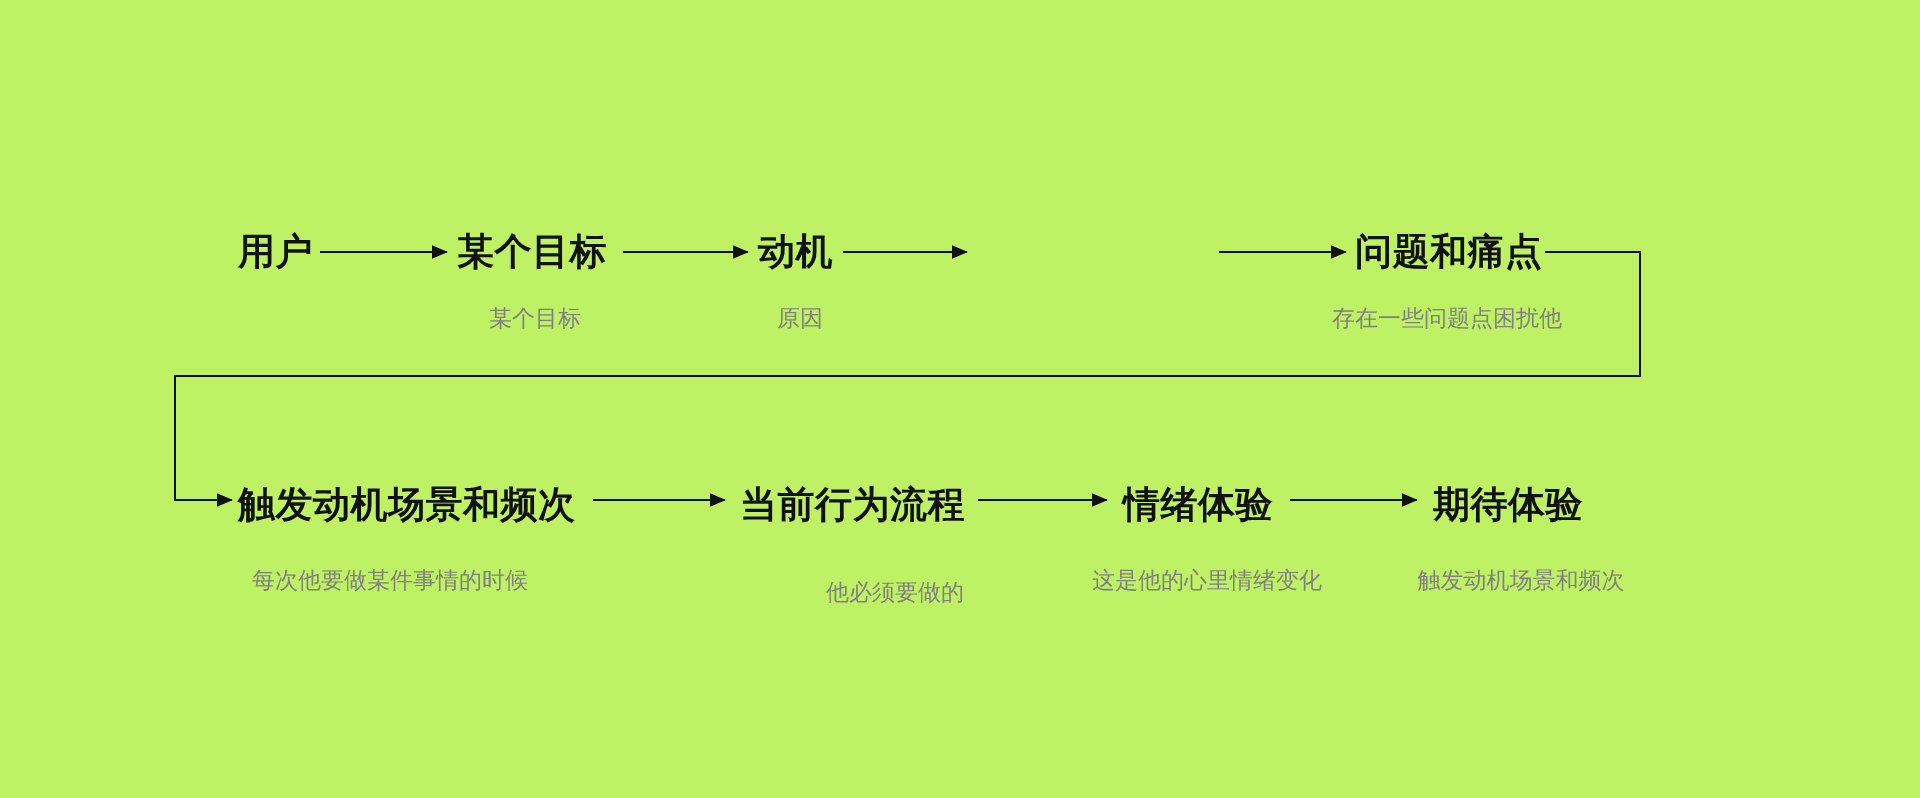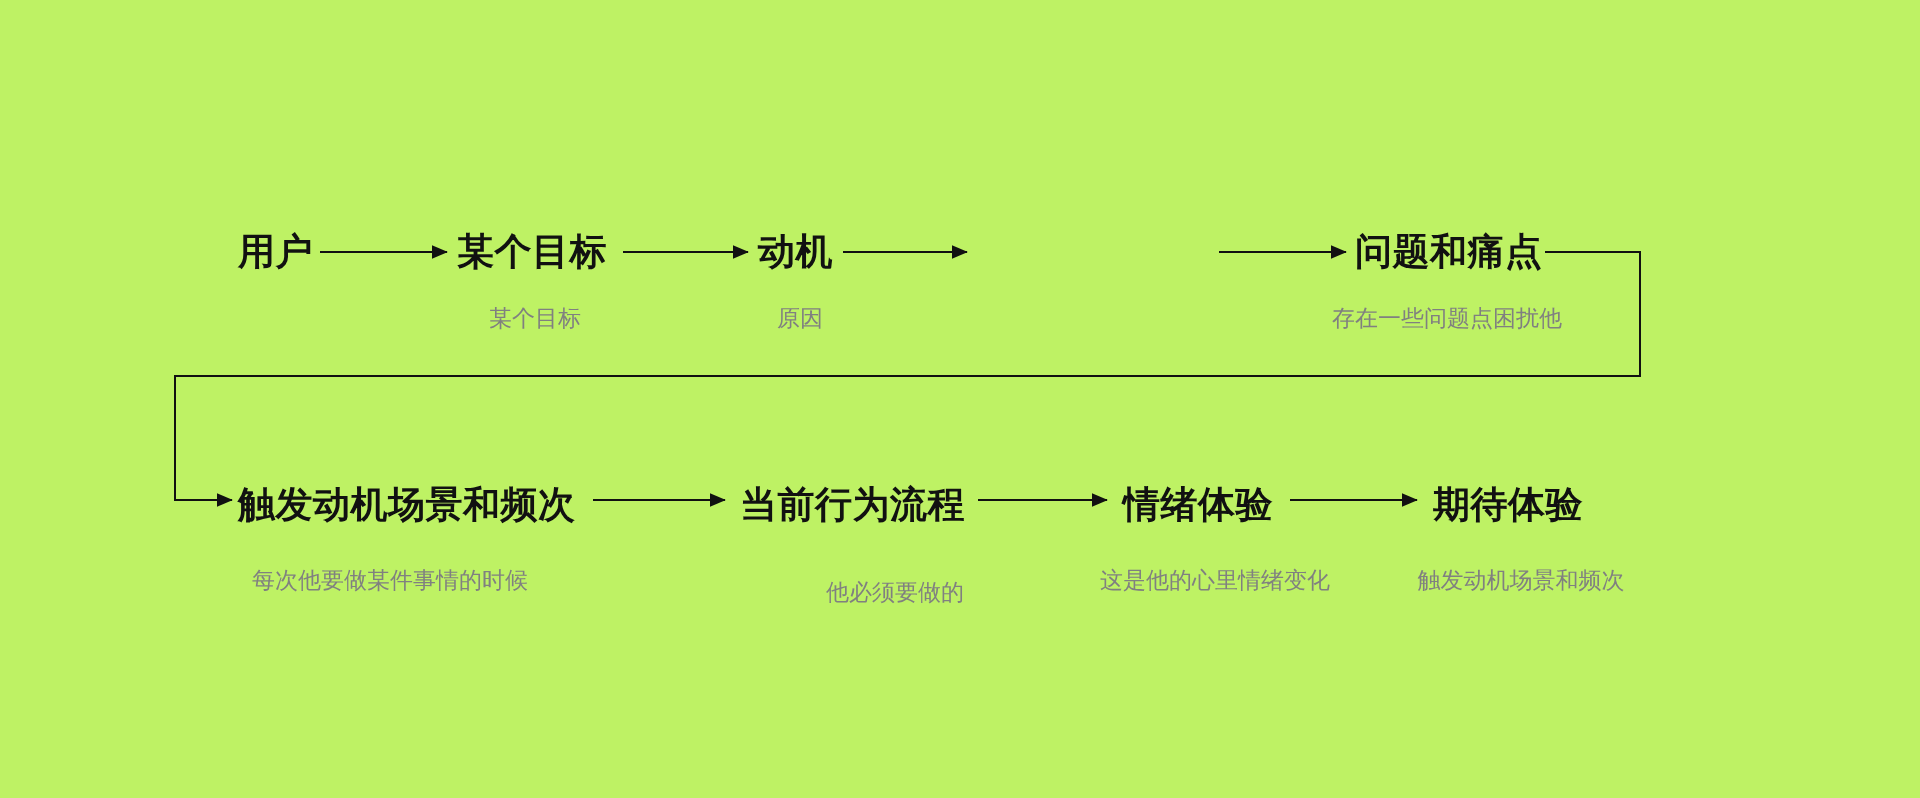--- a/index.html
+++ b/index.html
@@ -50,21 +50,21 @@
   .s-solution        { left: 1094px; top: 307px; }
   .s-painpoints      { left: 1447px; top: 307px; }
   
   .n-trigger         { left: 238px;  top: 486px; }
   .n-behavior        { left: 740px;  top: 486px; }
   .n-emotion         { left: 1123px; top: 486px; }
   .n-expectation     { left: 1433px; top: 486px; }
   
   .s-trigger         { left: 390px;  top: 569px; }
   .s-behavior        { left: 851px;  top: 581px; margin-left: 44px; }
-  .s-emotion         { left: 1207px; top: 569px; margin-left: 8px; }
+  .s-emotion         { left: 1207px; top: 569px; }
   .s-expectation     { left: 1521px; top: 569px; }
 
   .flow-line {
     stroke: #111111;
     stroke-width: 2;
     fill: none;
   }
 </style>
 </head>
 <body>

